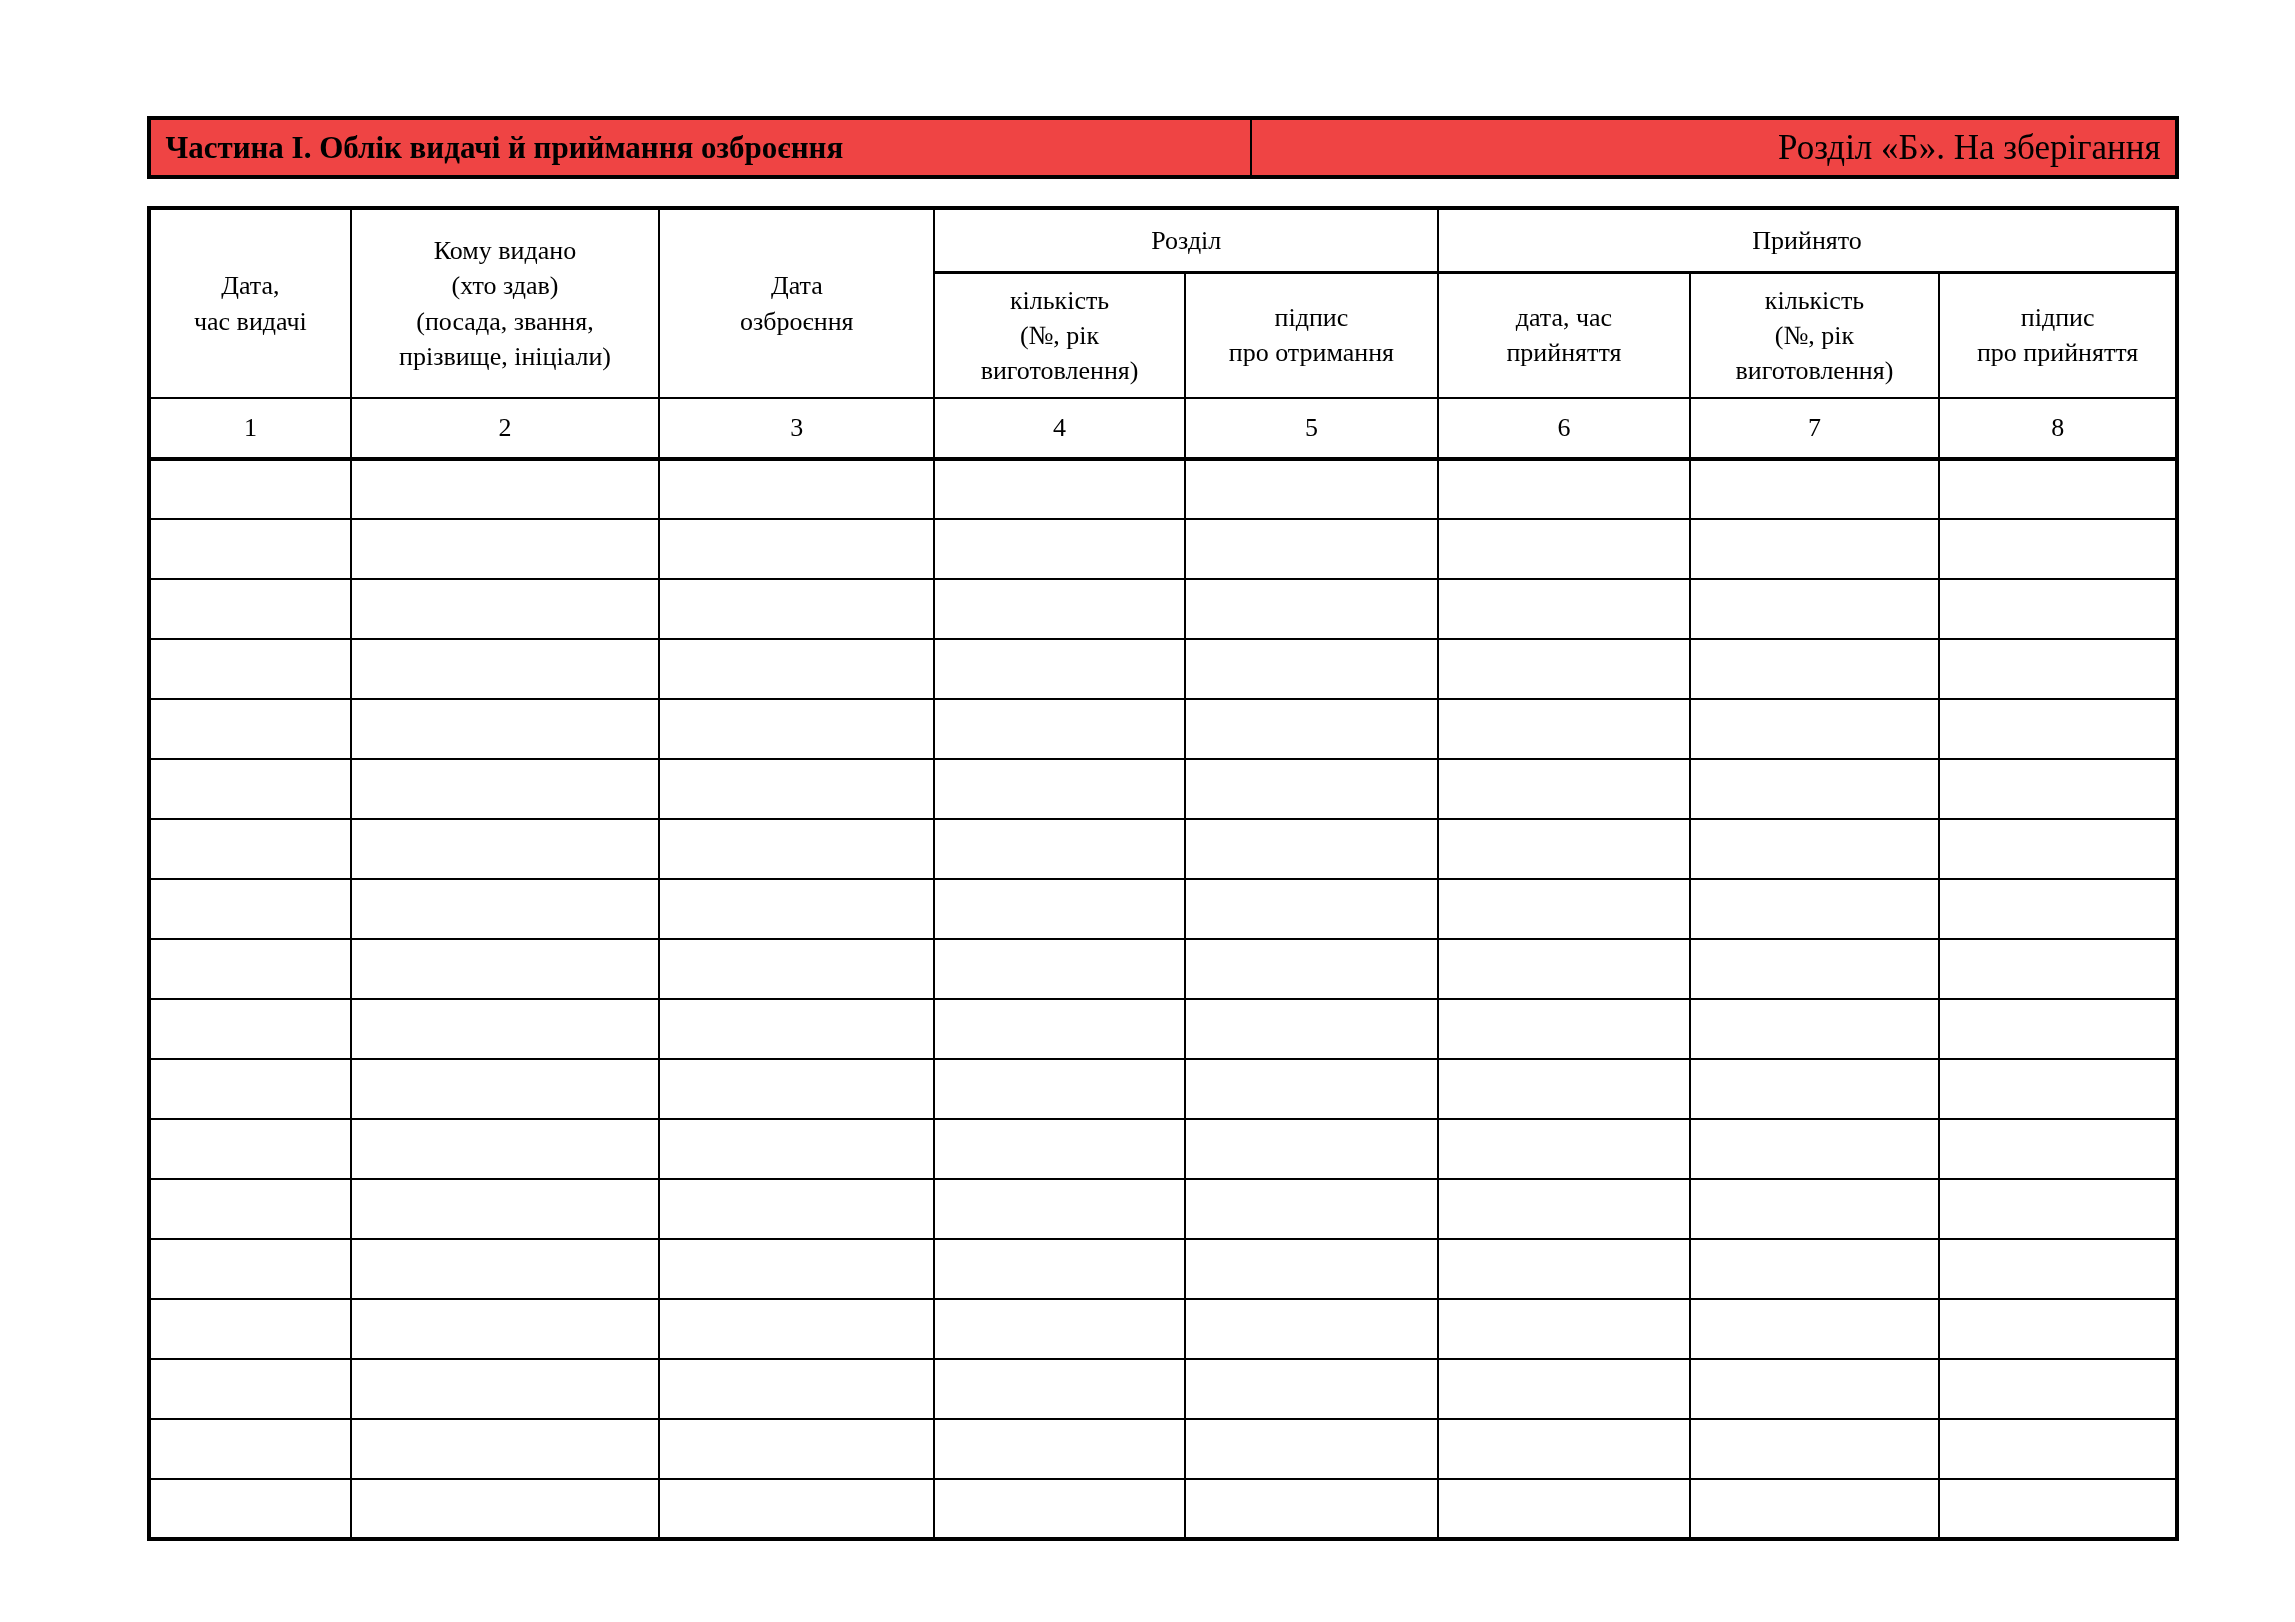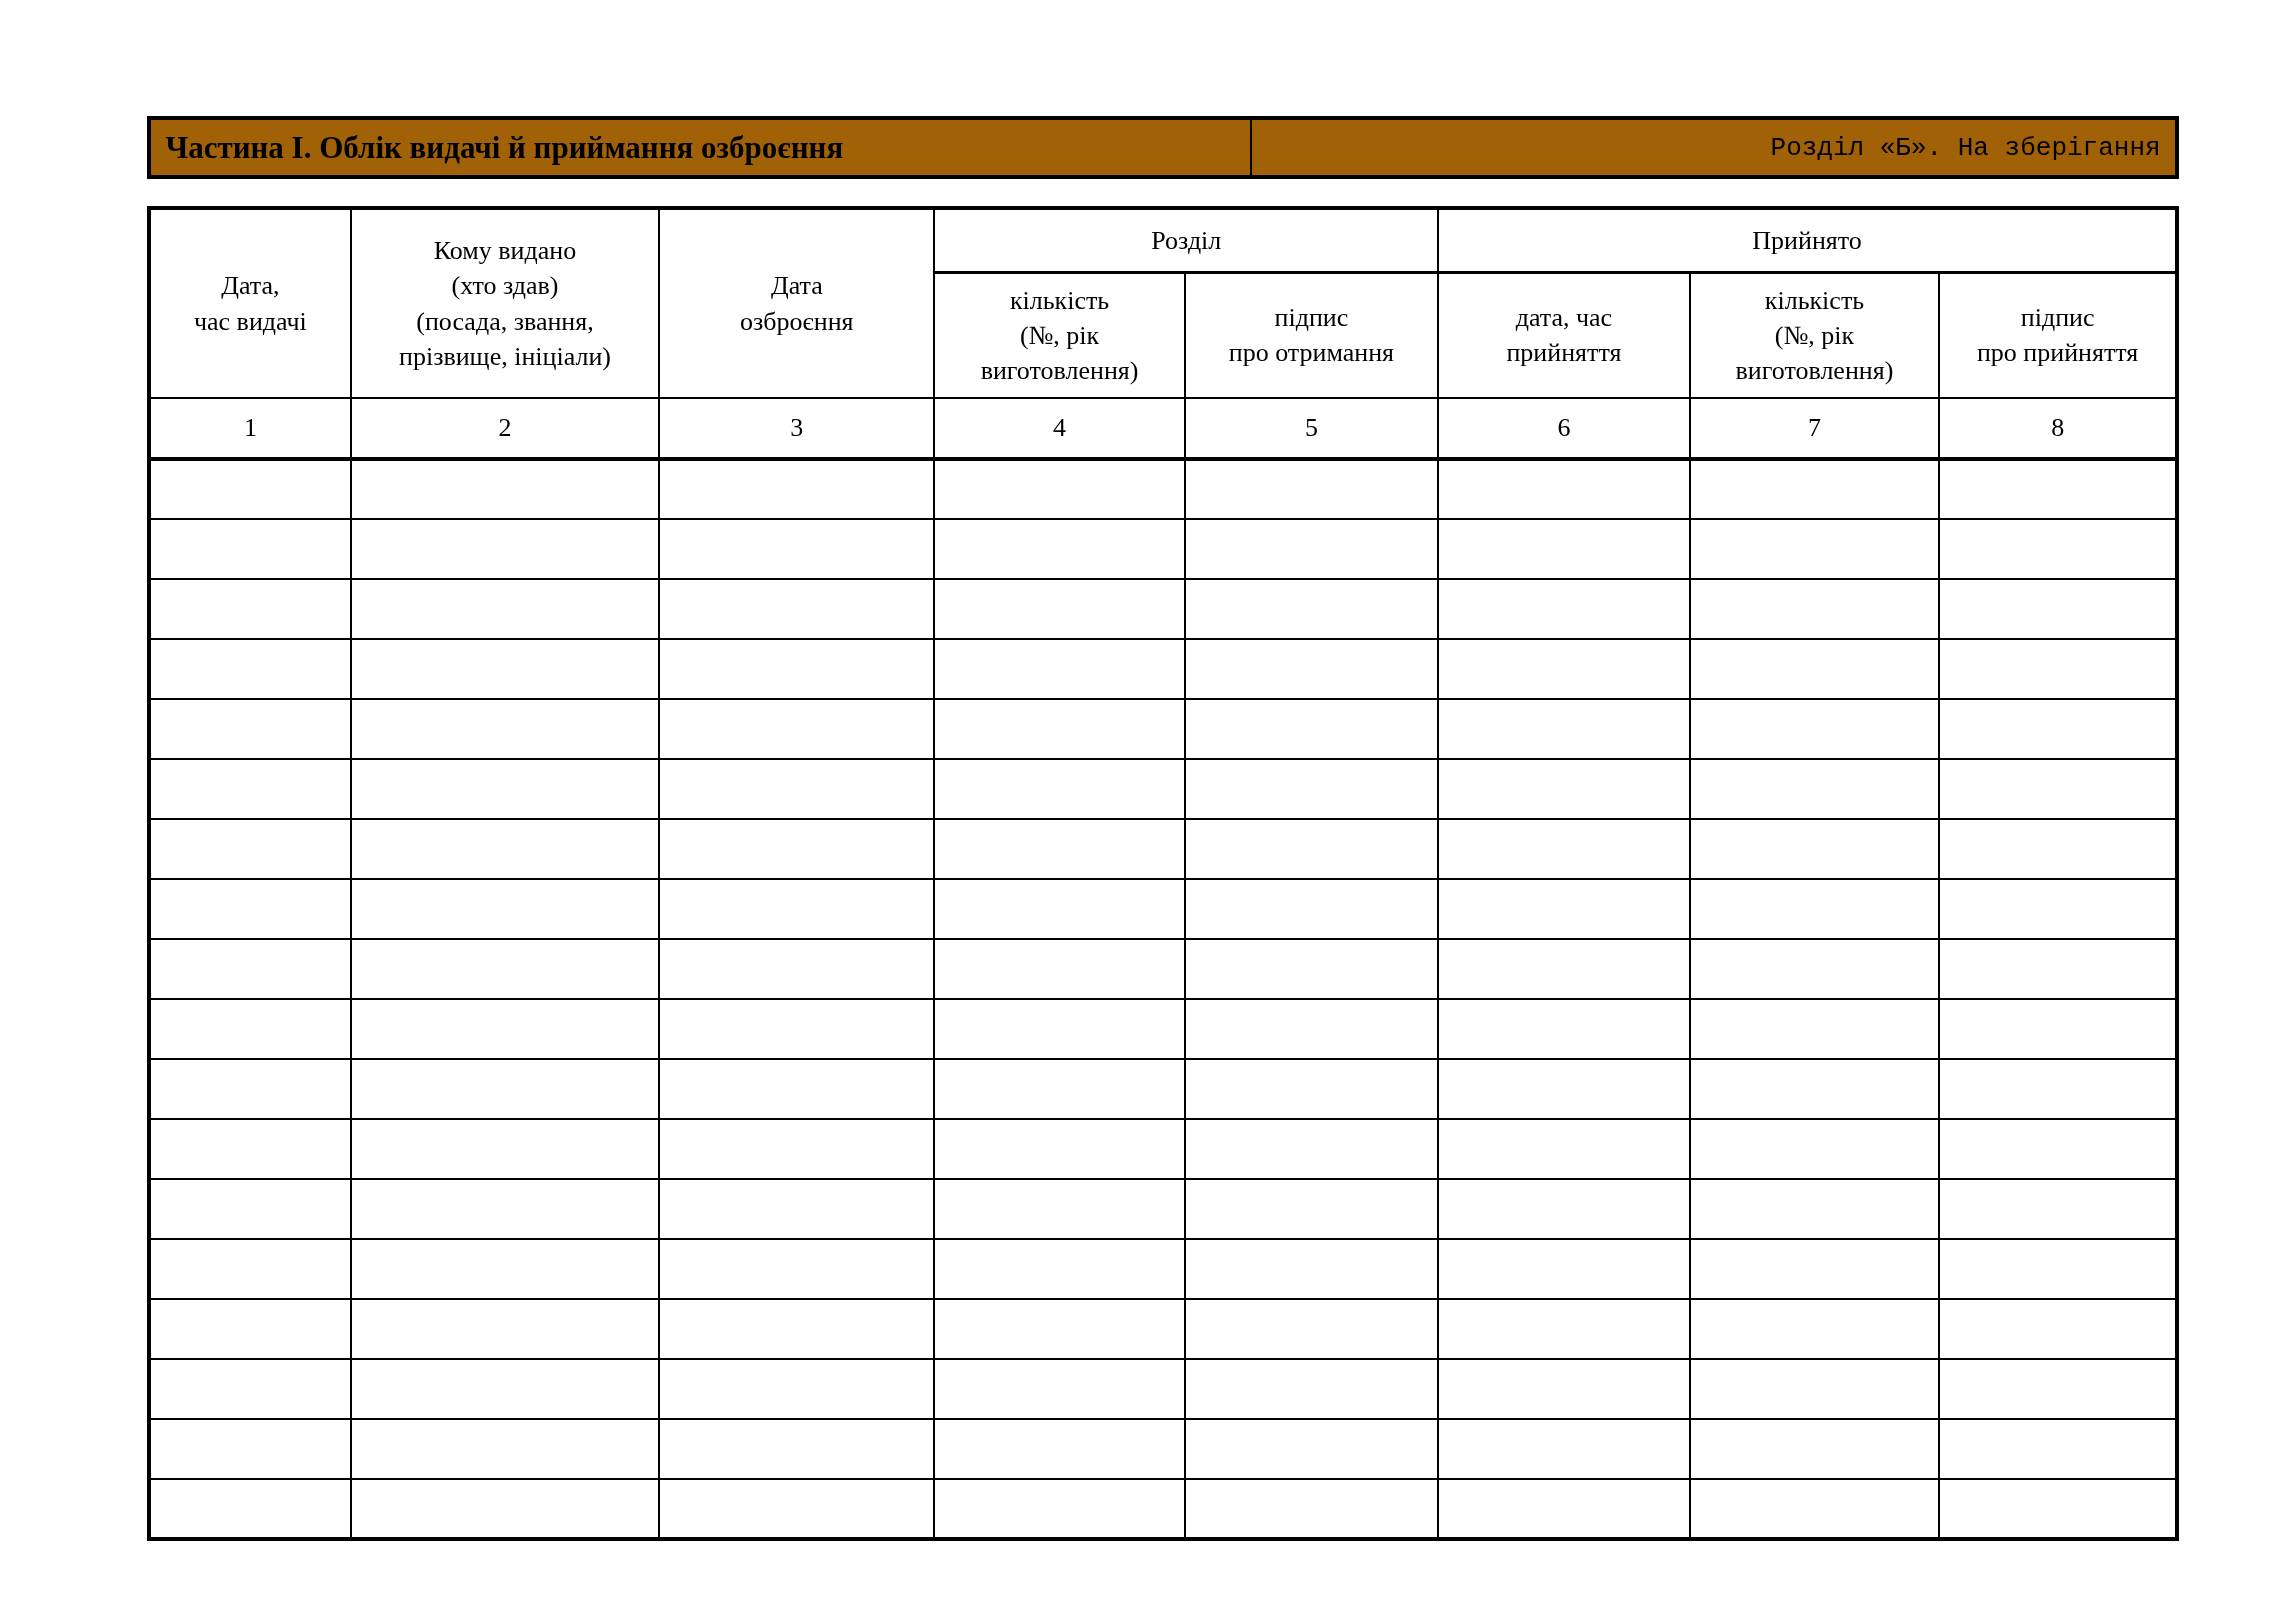--- a/index.html
+++ b/index.html
@@ -14,37 +14,36 @@
   }
 
   
   .title-bar {
     position: absolute;
     left: 147px; top: 116px;
     width: 2032px; height: 63px;
     border: 4.6px solid #000;
     display: flex;
     align-items: stretch;
-    background: #a16207;
+    background: #ef4444;
   }
   .title-left {
     width: 54.4%;
     border-right: 2.6px solid #000;
     display: flex; align-items: center;
     padding: 0 14.4px;
     font-size: 31px; font-weight: bold;
     white-space: nowrap;
   }
   .title-right {
     flex: 1;
     display: flex; align-items: center; justify-content: flex-end;
     padding: 0 14.4px;
-    font-size: 26px;
+    font-size: 35px;
     white-space: nowrap;
-    font-family: Liberation Mono, monospace;
   }
 
   
   table.register {
     position: absolute;
     left: 147px; top: 206px;
     width: 2032px;
     border-collapse: collapse;
     table-layout: fixed;
     text-align: center;

